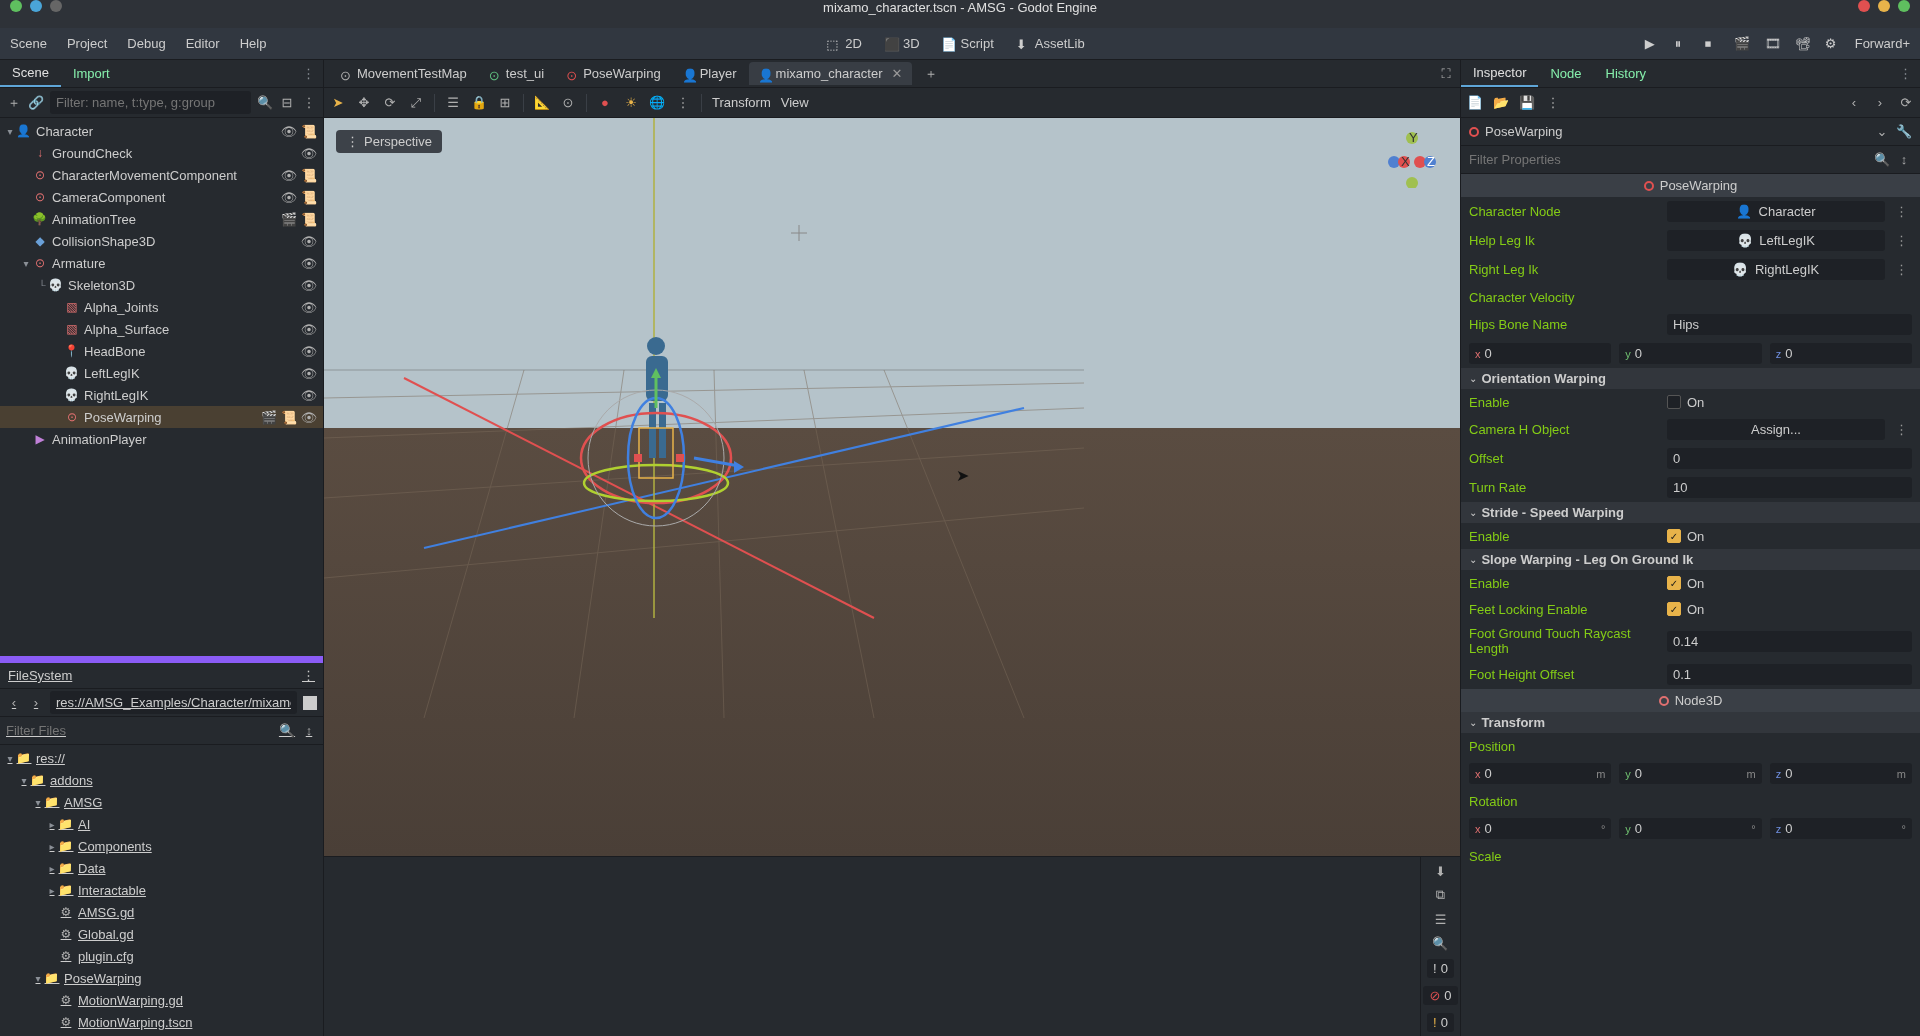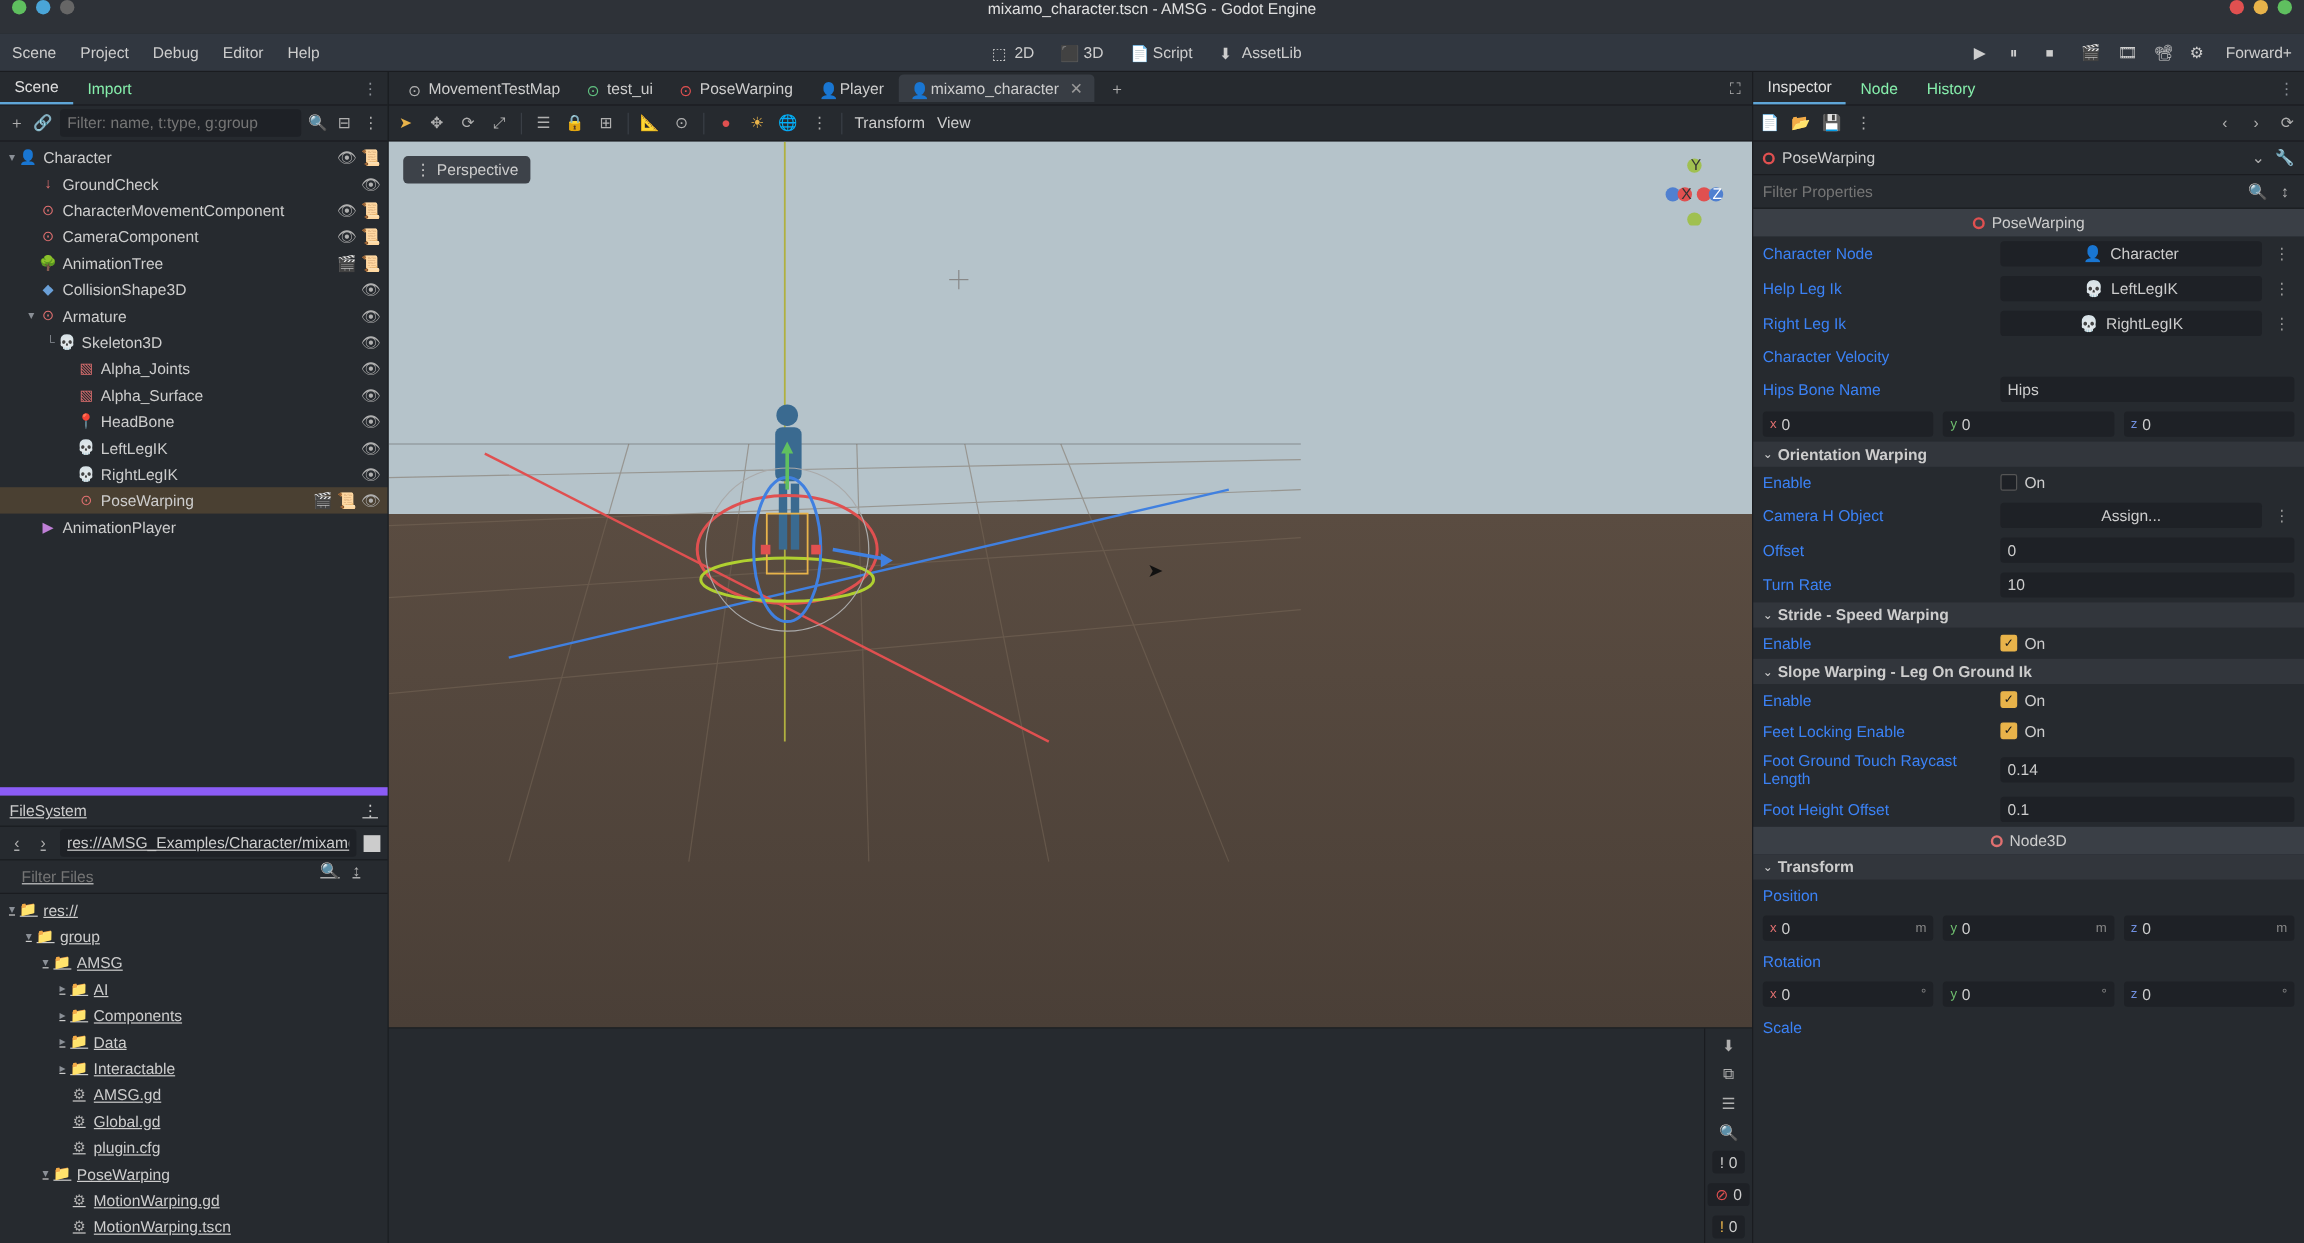--- a/index.html
+++ b/index.html
@@ -32,21 +32,21 @@
 .tree-row.selected { background: #4a4032; }
 .tree-row .indent { display: inline-block; }
 .tree-row .expander { width: 12px; color: #8a8f96; font-size: 10px; text-align: center; }
 .tree-row .node-ico { width: 16px; height: 16px; margin-right: 4px; display: inline-flex; align-items: center; justify-content: center; font-size: 12px; }
 .tree-row .label { flex: 1; white-space: nowrap; overflow: hidden; text-overflow: ellipsis; }
 .tree-row .trail { display: flex; gap: 4px; }
 .fs-panel { border-top: 7px solid #8b5cf6; display: flex; flex-direction: column; flex: 0 0 380px; text-decoration: underline; }
 .fs-header { height: 26px; display: flex; align-items: center; padding: 0 8px; justify-content: space-between; border-bottom: 1px solid #1a1c20; }
 .fs-path { height: 28px; display: flex; align-items: center; padding: 0 6px; gap: 6px; border-bottom: 1px solid #1a1c20; }
 .fs-path input { flex: 1; background: #1e2126; border: none; color: #cdcdcd; padding: 4px 6px; border-radius: 3px; }
-.fs-filter { height: 28px; display: flex; padding: 0 18px; gap: 6px; border-bottom: 1px solid #1a1c20; }
+.fs-filter { height: 28px; display: flex; align-items: center; padding: 0 6px; gap: 6px; border-bottom: 1px solid #1a1c20; }
 .fs-filter input { flex: 1; background: transparent; border: none; color: #cdcdcd; padding: 4px 0; }
 .fs-tree { flex: 1; overflow-y: auto; }
 .center { flex: 1; display: flex; flex-direction: column; min-width: 0; }
 .scene-tabs { height: 28px; display: flex; align-items: center; border-bottom: 1px solid #1a1c20; padding: 0 6px; gap: 2px; }
 .stab { display: flex; align-items: center; gap: 5px; padding: 4px 10px; border-radius: 4px 4px 0 0; color: #b0b0b0; }
 .stab.active { background: #383d44; color: #e0e0e0; }
 .stab .sico { width: 12px; height: 12px; }
 .close-x { color: #999; margin-left: 4px; }
 .viewport-toolbar { height: 30px; display: flex; align-items: center; padding: 0 6px; gap: 10px; border-bottom: 1px solid #1a1c20; }
 .vt-sep { width: 1px; height: 18px; background: #3a3f46; }
@@ -66,21 +66,21 @@
 .insp-toolbar { height: 30px; display: flex; align-items: center; padding: 0 6px; gap: 10px; border-bottom: 1px solid #1a1c20; }
 .insp-node { height: 28px; display: flex; align-items: center; padding: 0 8px; gap: 6px; border-bottom: 1px solid #1a1c20; }
 .insp-node .name { flex: 1; }
 .insp-filter { height: 28px; display: flex; align-items: center; padding: 0 8px; gap: 6px; border-bottom: 1px solid #1a1c20; }
 .insp-filter input { flex: 1; background: transparent; border: none; color: #cdcdcd; }
 .insp-body { flex: 1; overflow-y: auto; }
 .section-hdr { background: #3a3f46; padding: 4px 8px; text-align: center; display: flex; align-items: center; justify-content: center; gap: 6px; }
 .subsection { background: #32363c; padding: 3px 8px; display: flex; align-items: center; gap: 4px; }
 .subsection .chev { font-size: 10px; }
 .prop-row { display: flex; align-items: center; padding: 4px 8px; min-height: 26px; gap: 8px; }
-.prop-row .plabel { flex: 0 0 190px; color: #3b82f6; }
+.prop-row .plabel { flex: 0 0 190px; color: #84cc16; }
 .prop-row .pval { flex: 1; display: flex; align-items: center; gap: 6px; }
 .obj-btn { flex: 1; background: #1e2126; padding: 3px 8px; border-radius: 3px; text-align: center; display: flex; align-items: center; justify-content: center; gap: 6px; }
 .vec3 { display: flex; gap: 8px; padding: 4px 8px; }
 .vec3 .axis { flex: 1; display: flex; align-items: center; gap: 4px; background: #1e2126; padding: 3px 6px; border-radius: 3px; }
 .vec3 .axis .al { color: #e07070; font-size: 11px; }
 .vec3 .axis:nth-child(2) .al { color: #70c070; }
 .vec3 .axis:nth-child(3) .al { color: #7090e0; }
 .vec3 .axis input { flex: 1; background: transparent; border: none; color: #cdcdcd; width: 100%; }
 .num-field { background: #1e2126; padding: 3px 6px; border-radius: 3px; flex: 1; }
 .chk { width: 14px; height: 14px; background: #1e2126; border: 1px solid #555; border-radius: 2px; display: inline-flex; align-items: center; justify-content: center; }
@@ -324,21 +324,21 @@
           <div class="tree-row">
             <span class="indent" style="width:4px"></span>
             <span class="expander">▾</span>
             <span class="node-ico" style="color:#6aa0d8">📁</span>
             <span class="label">res://</span>
           </div>
           <div class="tree-row">
             <span class="indent" style="width:18px"></span>
             <span class="expander">▾</span>
             <span class="node-ico" style="color:#6aa0d8">📁</span>
-            <span class="label">group</span>
+            <span class="label">addons</span>
           </div>
           <div class="tree-row">
             <span class="indent" style="width:32px"></span>
             <span class="expander">▾</span>
             <span class="node-ico" style="color:#6aa0d8">📁</span>
             <span class="label">AMSG</span>
           </div>
           <div class="tree-row">
             <span class="indent" style="width:46px"></span>
             <span class="expander">▸</span>

